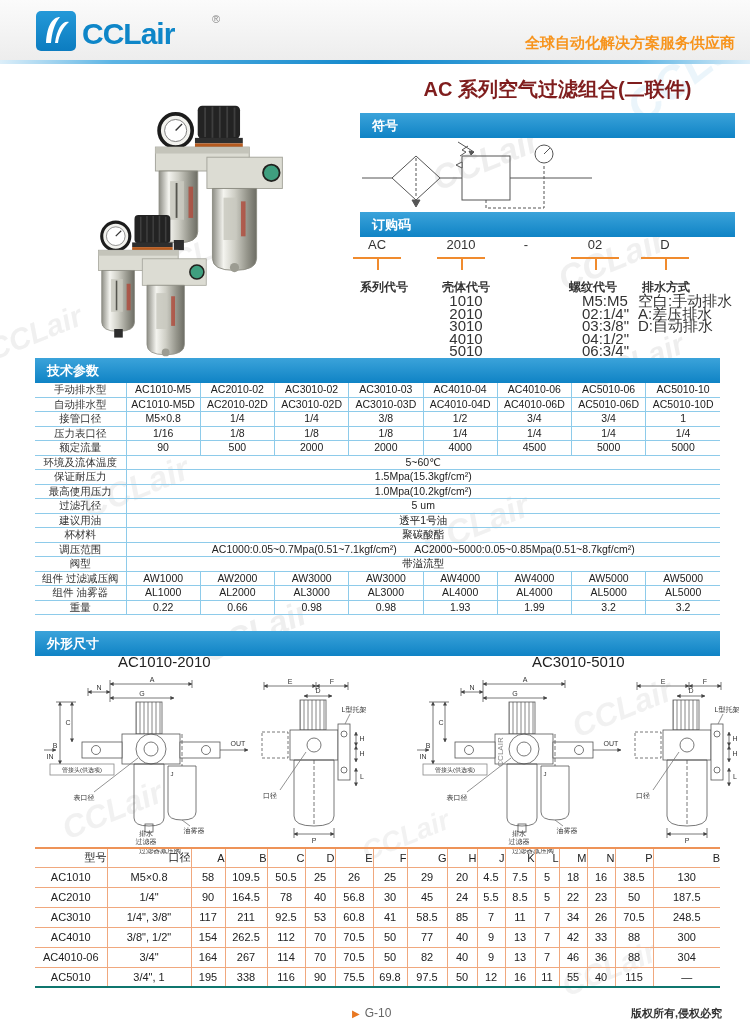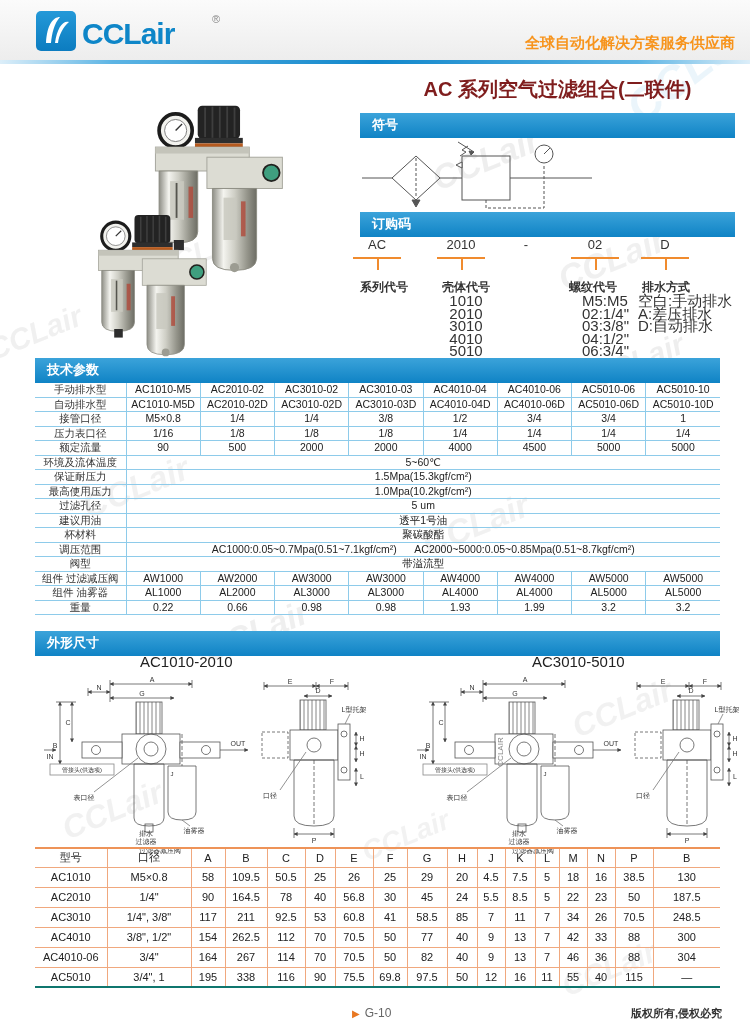--- a/index.html
+++ b/index.html
@@ -22,21 +22,21 @@
   .logo-reg { position:absolute; left:212px; top:13px; font-size:11px; color:#888; z-index:2; }
   .tagline { position:absolute; left:380px; top:34px; width:355px; text-align:right;
              font-size:15px; font-weight:bold; color:#f7941d; z-index:2; }
 
   .page-title { position:absolute; left:375px; top:76px; width:365px; text-align:center;
                 font-size:20px; font-weight:bold; color:#7f1d1d; z-index:2; }
 
   
   .bar { position:absolute; height:25px; line-height:25px; padding-left:12px;
          background:linear-gradient(180deg,#3ba3da,#0f83c5); color:#fff;
-         font-size:13px; font-weight:bold; z-index:2;font-family:Liberation Mono, monospace; }
+         font-size:13px; font-weight:bold; z-index:2; }
   .bar-symbol   { left:360px; top:113px; width:375px; }
   .bar-ordering { left:360px; top:212px; width:375px; }
   .bar-tech     { left:35px;  top:358px; width:685px; }
   .bar-dims     { left:35px;  top:631px; width:685px; }
 
   
   .symbol-svg { position:absolute; left:362px; top:140px; z-index:2; }
 
   
   .ord { position:absolute; left:360px; top:237px; width:380px; height:148px; z-index:2; font-size:12px; }
@@ -52,35 +52,35 @@
   .techtbl { position:absolute; left:35px; top:383px; width:685px; z-index:2;
              border-collapse:collapse; table-layout:fixed; font-size:10.5px; color:#222; }
   .techtbl td { border:1px solid #8ecbea; text-align:center; padding:1px 0; height:12px; line-height:11.5px; }
   .techtbl td.lbl { color:#333; }
   .techtbl tr td:first-child { border-left:0; }
   .techtbl tr td:last-child { border-right:0; }
   .techtbl tr:first-child td { border-top:0; }
 
   
   .dwg-title { position:absolute; font-size:15px; color:#222; z-index:2; }
-  .dwg-title.l { left:118px; top:653px;margin-left:22px; }
+  .dwg-title.l { left:118px; top:653px; }
   .dwg-title.r { left:532px; top:653px; }
   .dwg { position:absolute; z-index:2; }
   .dwg.l { left:42px;  top:676px; }
   .dwg.r { left:415px; top:676px; }
 
   
   .dimtbl { position:absolute; left:35px; top:847px; width:685px; z-index:2;
             border-collapse:collapse; table-layout:fixed; font-size:11px; color:#222; }
   .dimtbl td, .dimtbl th { border:1px solid #f0a87e; text-align:center; font-weight:normal;
                            height:20px; padding:0; }
   .dimtbl thead th { height:19px; }
   .dimtbl tr td:first-child, .dimtbl tr th:first-child { border-left:0; }
   .dimtbl tr td:last-child,  .dimtbl tr th:last-child  { border-right:0; }
-  .dimtbl thead th { border-top:2px solid #ee9358; }
+  .dimtbl thead th { border-top:2px solid #ee9358;text-align:right; }
   .dimtbl tbody tr:last-child td { border-bottom:2px solid #0f766e;text-align:center; }
 
   
   .foot-page { position:absolute; left:352px; top:1006px; font-size:12px; color:#666; z-index:2; }
   .foot-page .tri { color:#e87722; font-size:10px; margin-right:5px; }
   .foot-copy { position:absolute; right:28px; top:1006px; font-size:11px; font-weight:bold; color:#333; z-index:2; }
 
   
   .photos { position:absolute; left:45px; top:100px; z-index:2; }
 

